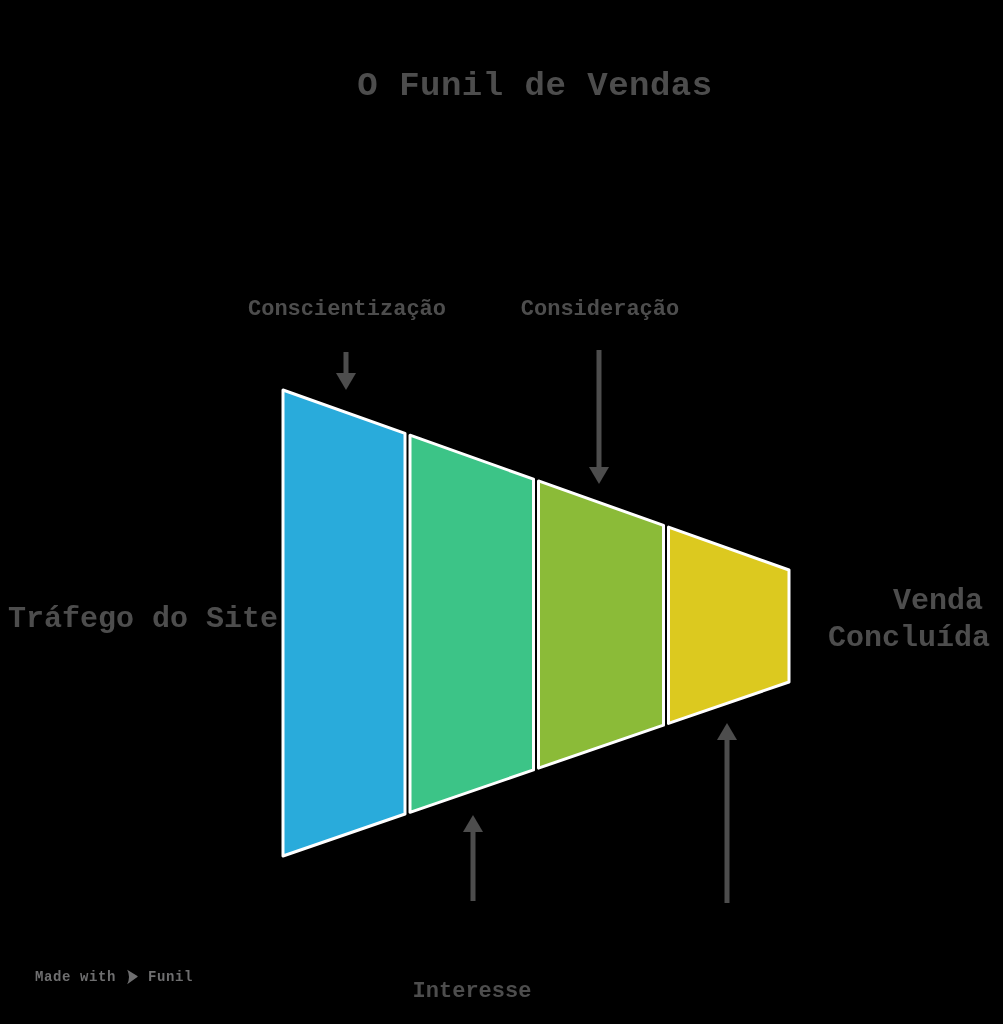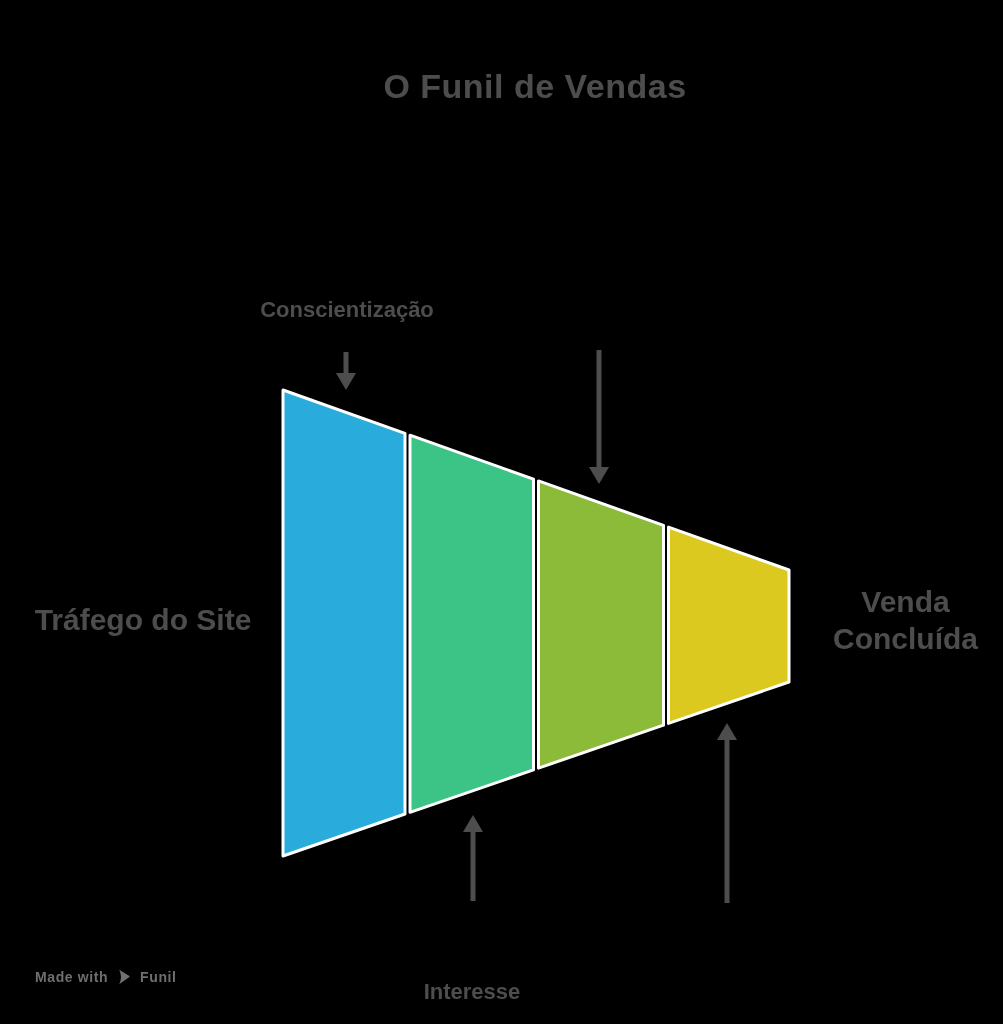--- a/index.html
+++ b/index.html
@@ -3,21 +3,21 @@
 <meta charset="utf-8">
 <style>
   html, body { margin: 0; padding: 0; }
   body { background: #000; }
 
   .canvas {
     position: relative;
     width: 1003px;
     height: 1024px;
     background: var(--background, #000000);
-    font-family: Liberation Sans, sans-serif;
+    font-family: Liberation Mono, monospace;
     overflow: hidden;
   }
 
   .diagram-svg {
     position: absolute;
     left: 0; top: 0;
     width: 1003px;
     height: 1024px;
     display: block;
   }
@@ -59,21 +59,21 @@
     text-align: right;
   }
   .side-label.input-label {
     left: 143px; top: 601px;
     transform: translateX(-50%);
     white-space: nowrap;
   }
   .side-label.output-label {
     left: 828px; top: 583px;
     width: 155px;
-    text-align: center;
+    text-align: right;
   }
 
   .watermark {
     position: absolute;
     left: 35px; top: 969px;
     display: flex;
     align-items: flex-start;
     gap: 8px;
     font-size: 14px;
     font-weight: 700;
@@ -107,20 +107,21 @@
         <polygon points="463,832 483,832 473,815" fill="#4d4d4d" stroke-linejoin="round"></polygon>
       </g>
       <g>
         <line x1="727" y1="903" x2="727" y2="740" stroke="#4d4d4d" stroke-width="5"></line>
         <polygon points="717,740 737,740 727,723" fill="#4d4d4d" stroke-linejoin="round"></polygon>
       </g>
     </svg>
 
   <div class="stage-label pos-conscientizacao">Conscientização</div>
 
+  <div class="stage-label pos-consideracao">Consideração</div>
 
   <div class="stage-label pos-interesse">Interesse</div>
 
 
   <div class="side-label input-label">Tráfego do Site</div>
 
   <div class="side-label output-label">Venda Concluída</div>
 
   <div class="watermark">
     <span>Made with</span>

